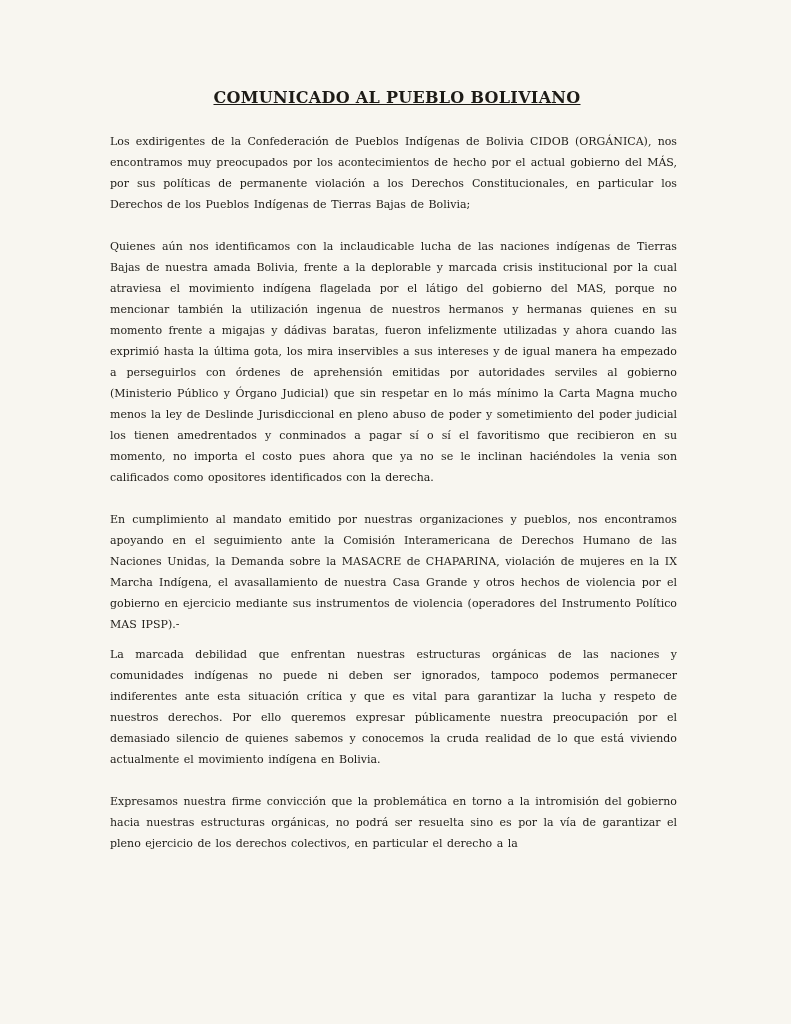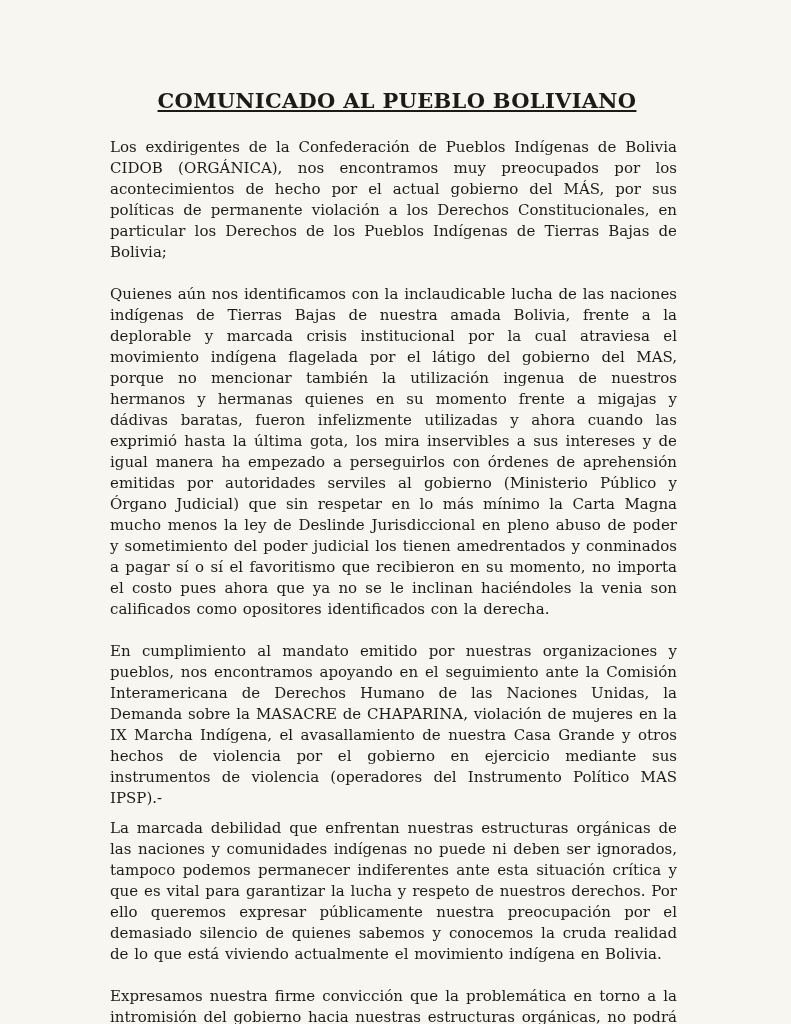--- a/index.html
+++ b/index.html
@@ -12,29 +12,29 @@
     overflow: hidden;
     font-family: "DejaVu Serif", "Liberation Serif", serif;
   }
   .page {
     box-sizing: border-box;
     width: 791px;
     height: 1024px;
     padding: 88px 107px 0 110px;
   }
   .doc-title {
-    font-size: 21px;
+    font-size: 16px;
     font-weight: bold;
     text-decoration: underline;
     text-align: center;
     letter-spacing: 0.3px;
     margin: 0 0 24px 0;
   }
   .doc-body p.para {
-    font-size: 15px;
+    font-size: 11px;
     line-height: 21px;
     text-align: justify;
     margin: 0 7px 21px 0;
     word-spacing: 1px;
   }
   .doc-body p.para.tight {
     margin-bottom: 9px;
   }
   .doc-body p.para b {
     font-weight: normal;

